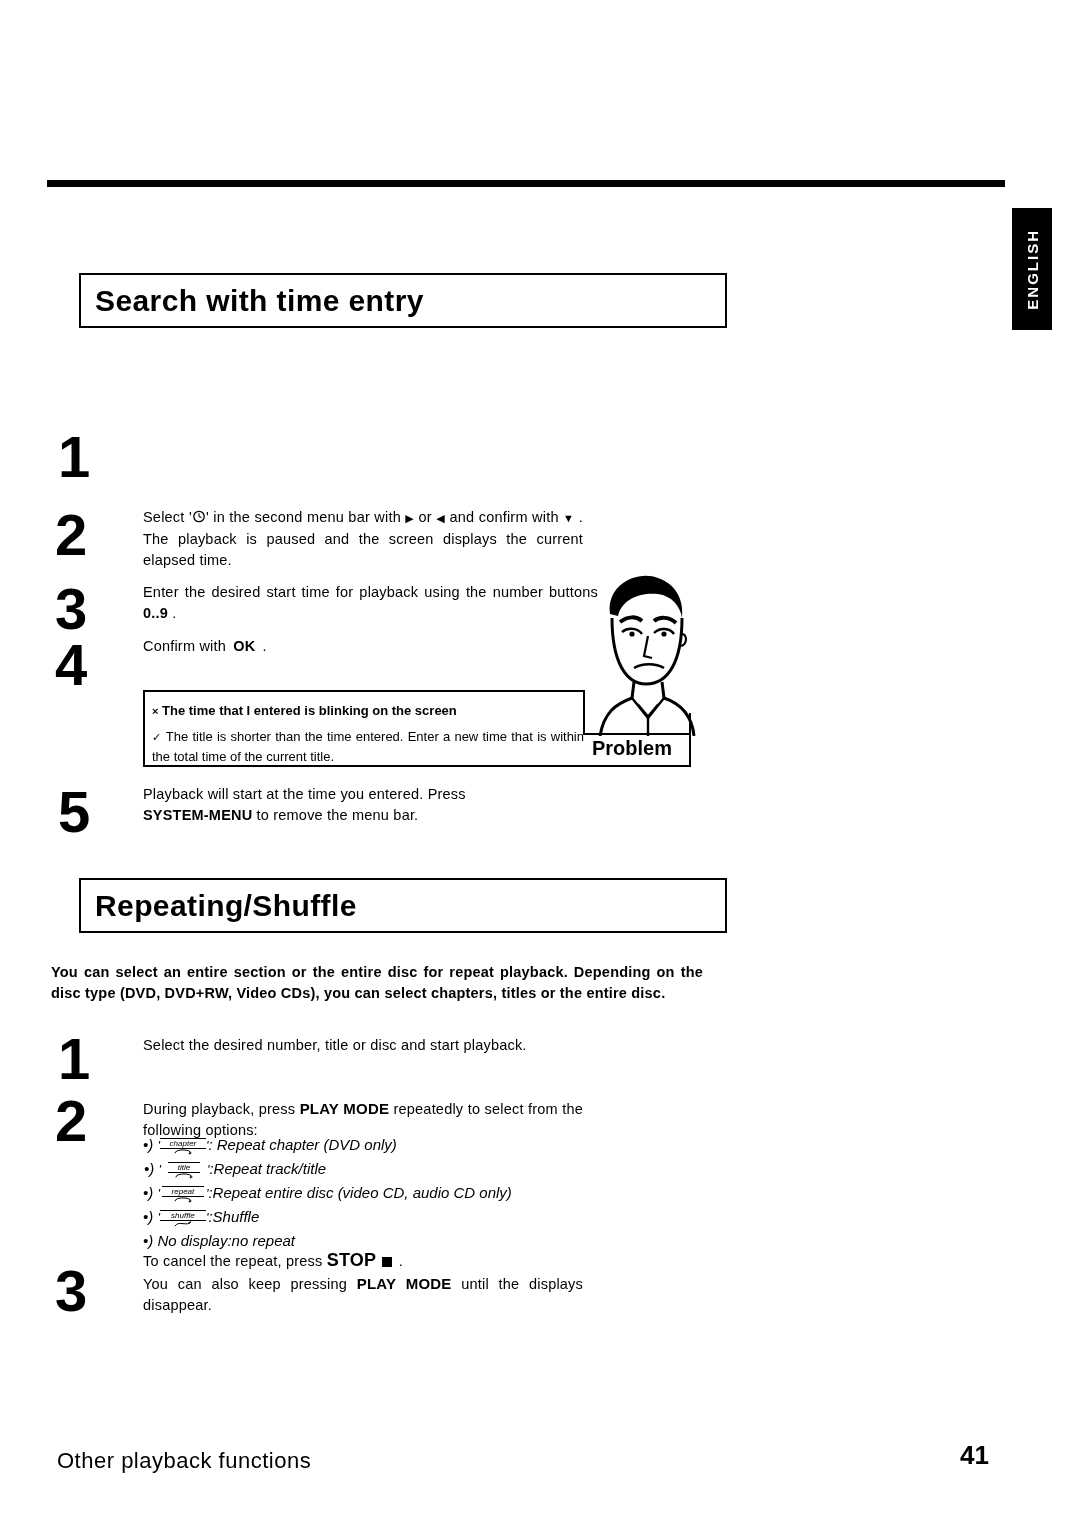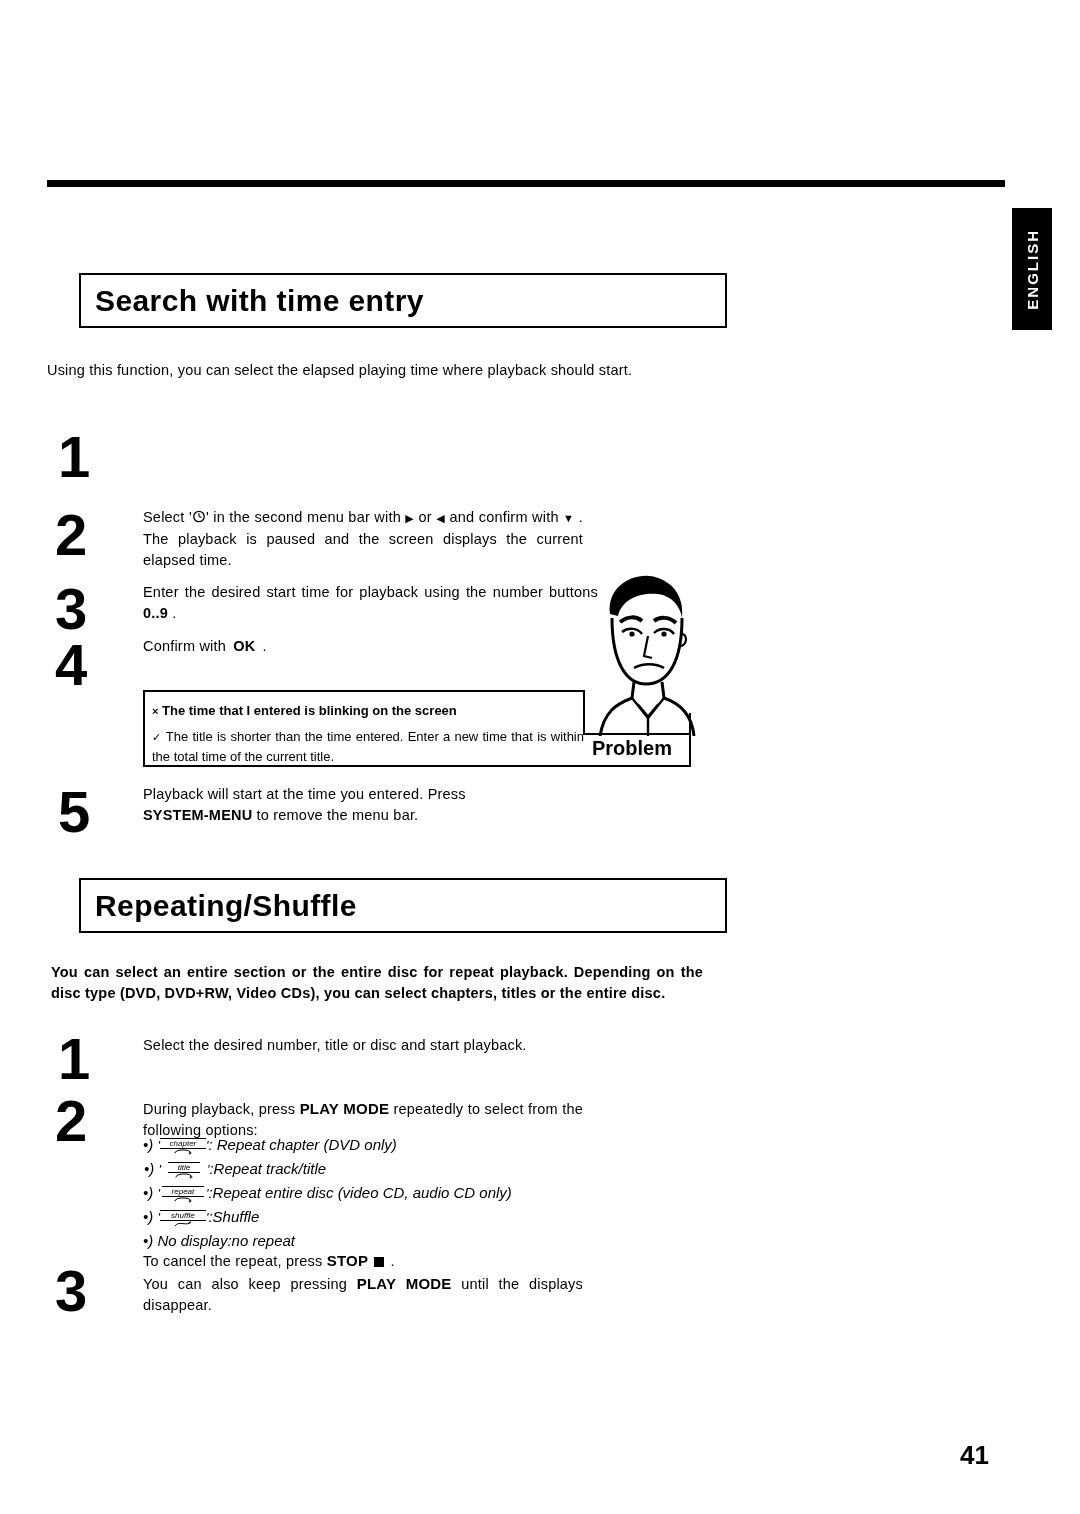--- a/index.html
+++ b/index.html
@@ -130,21 +130,20 @@
   <div class="top-rule"></div>
 
   <div class="english-tab">
     <span>ENGLISH</span>
   </div>
 
   <div class="heading-box" style="left:47px; top:273px; width:648px; height:55px;">
     <div class="htext">Search with time entry</div>
   </div>
 
-  <div class="para" style="left:47px; top:360px; width:660px;">Using this function, you can select the elapsed playing time where playback should start.</div>
 
   <div class="stepnum" style="left:58px; top:428px;">1</div>
   <div class="stepnum" style="left:55px; top:506px;">2</div>
   <div class="stepnum" style="left:55px; top:580px;">3</div>
   <div class="stepnum" style="left:55px; top:636px;">4</div>
   <div class="stepnum" style="left:58px; top:783px;">5</div>
 
 
   <div class="para justify" style="left:143px; top:507px; width:440px;">
     Select '<span style="display:inline-block;vertical-align:middle;">
@@ -285,26 +284,27 @@
     </span><span class="quote">'</span><span>:Shuffle</span>
   </div>
 
   <div class="list-item" style="left:143px; top:1232px;">
     <span>•)</span>
     <span>No display:no repeat</span>
   </div>
 
   <div class="para" style="left:143px; top:1250px; width:460px;">
     <span>To cancel the repeat, press</span>
-    <span class="bold" style="font-size:15px;">STOP</span>
+    <span class="bold" style="font-size:18px;">STOP</span>
     <span style="display:inline-block;width:10px;height:10px;background:#000;vertical-align:middle;margin:0 2px;"></span>
     <span>.</span>
   </div>
 
   <div class="para justify" style="left:143px; top:1273px; width:440px;">
     <span>You can also keep pressing</span>
     <span class="bold" style="font-size:15px;">PLAY MODE</span>
     <span>until the displays disappear.</span>
   </div>
 
+  <div class="footer-left">Other playback functions</div>
   <div class="footer-right">41</div>
 
 </div>
 
 </body></html>

